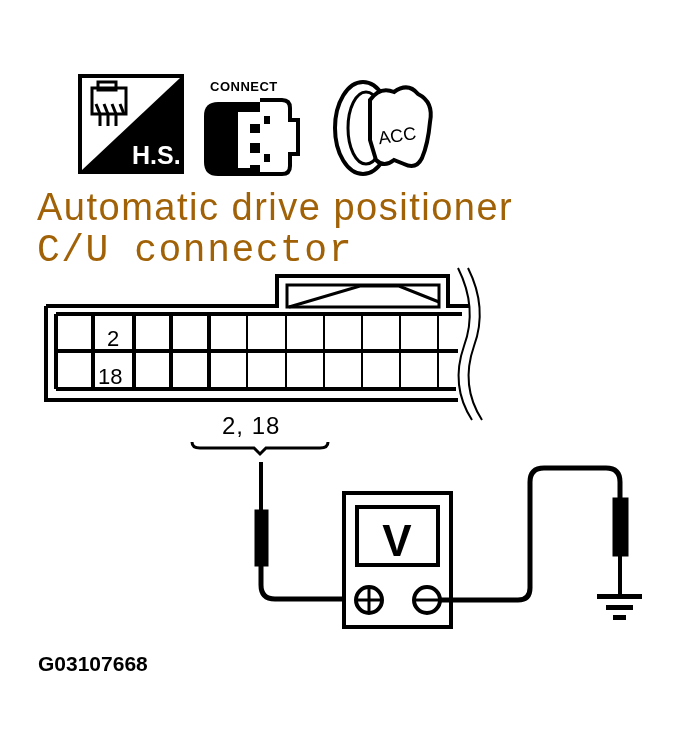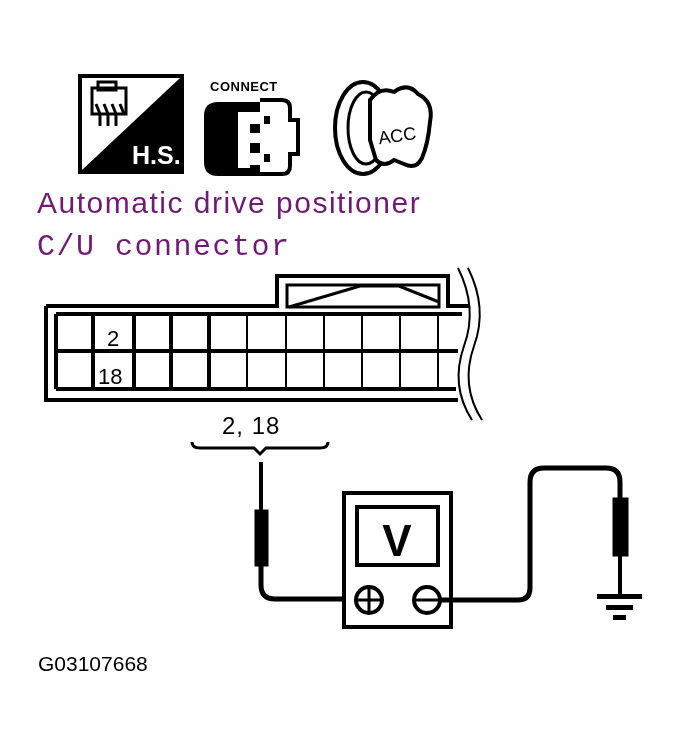--- a/index.html
+++ b/index.html
@@ -1,19 +1,19 @@
 <!DOCTYPE html>
 <html><head>
   <meta charset="utf-8">
   <style>
     html, body { margin: 0; padding: 0; background: #ffffff; }
     body { width: 679px; height: 748px; position: relative; overflow: hidden; font-family: "Liberation Sans", sans-serif; }
     svg { position: absolute; left: 0; top: 0; }
-    .title { position: absolute; left: 37px; font-size: 30px; color: #701a75; letter-spacing: 1.5px; line-height: 1; font-family: "Liberation Sans", sans-serif; }
-    .fig-id { position: absolute; left: 38px; top: 652px; font-size: 21px; font-weight: normal; color: #000; font-family: "Liberation Sans", sans-serif; }
+    .title { position: absolute; left: 37px; font-size: 38px; color: #a16207; letter-spacing: 1.5px; line-height: 1; font-family: "Liberation Sans", sans-serif; }
+    .fig-id { position: absolute; left: 38px; top: 652px; font-size: 21px; font-weight: bold; color: #000; font-family: "Liberation Sans", sans-serif; }
   </style>
 </head>
 <body>
 
 <svg width="679" height="748" viewBox="0 0 679 748">
 
   <g>
     <rect x="80" y="76" width="102" height="96" fill="#fff" stroke="#000" stroke-width="4"></rect>
     <polygon points="180,78 180,170 82,170" fill="#000"></polygon>
     <g fill="none" stroke="#000" stroke-width="3">

